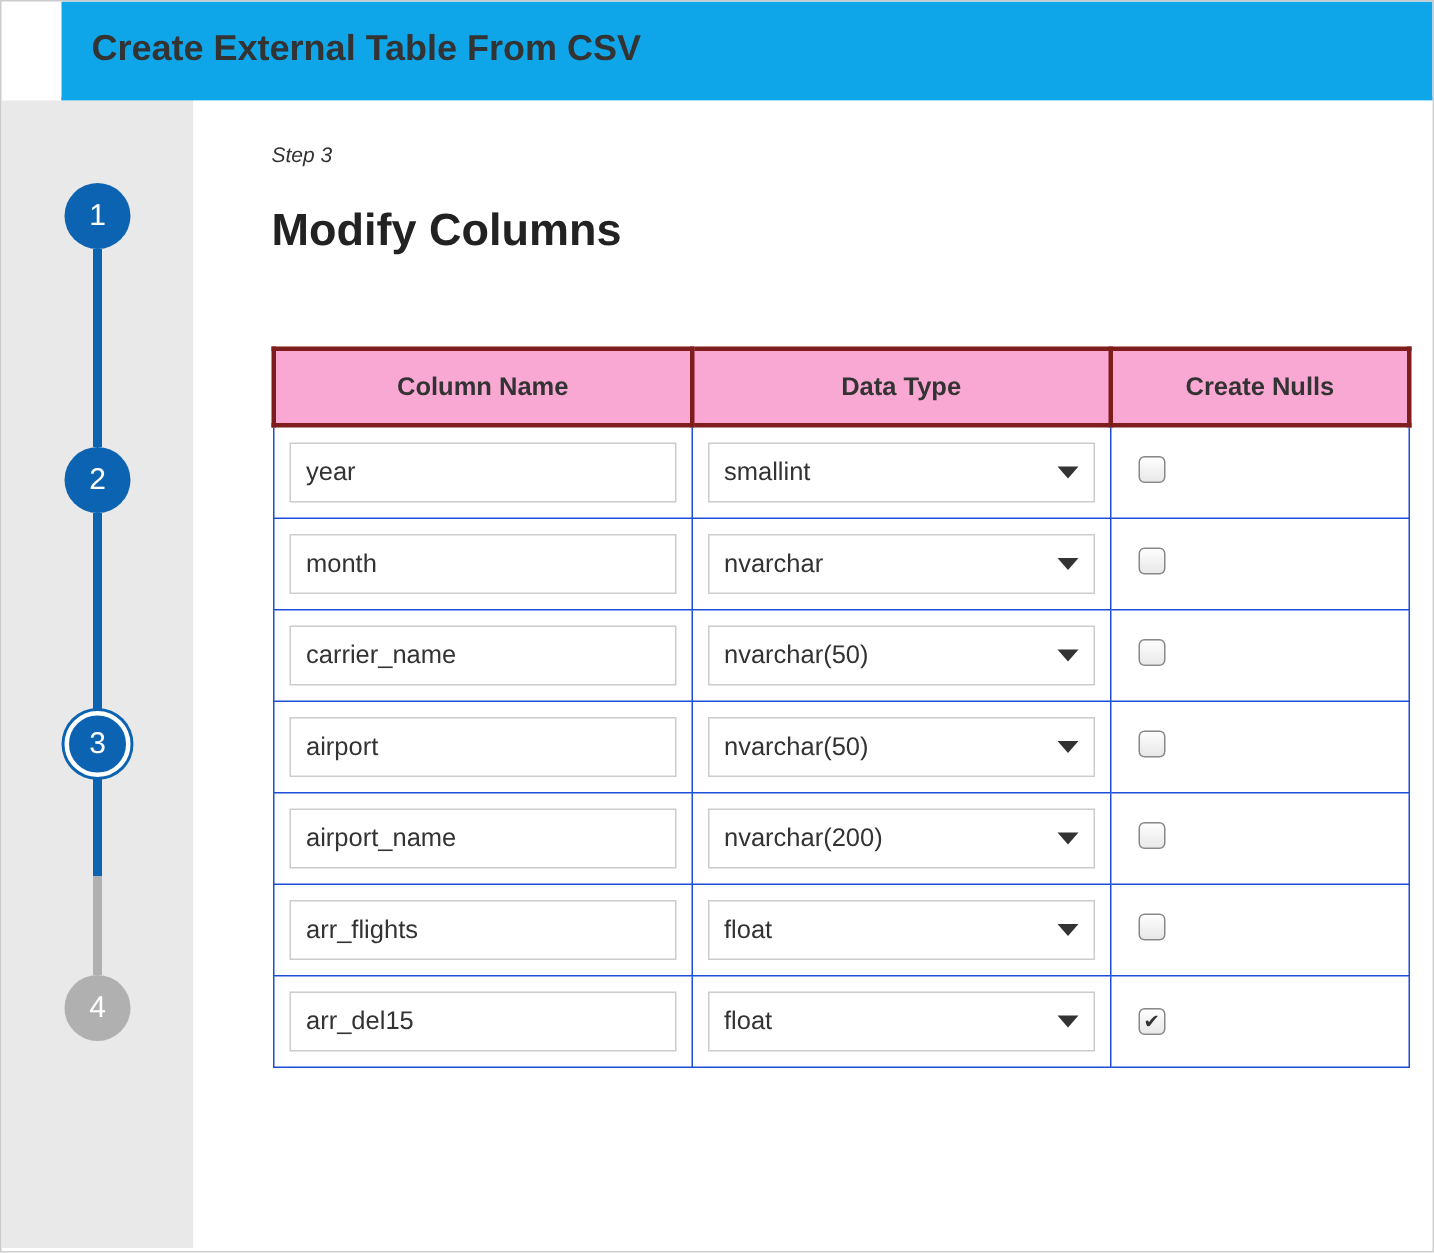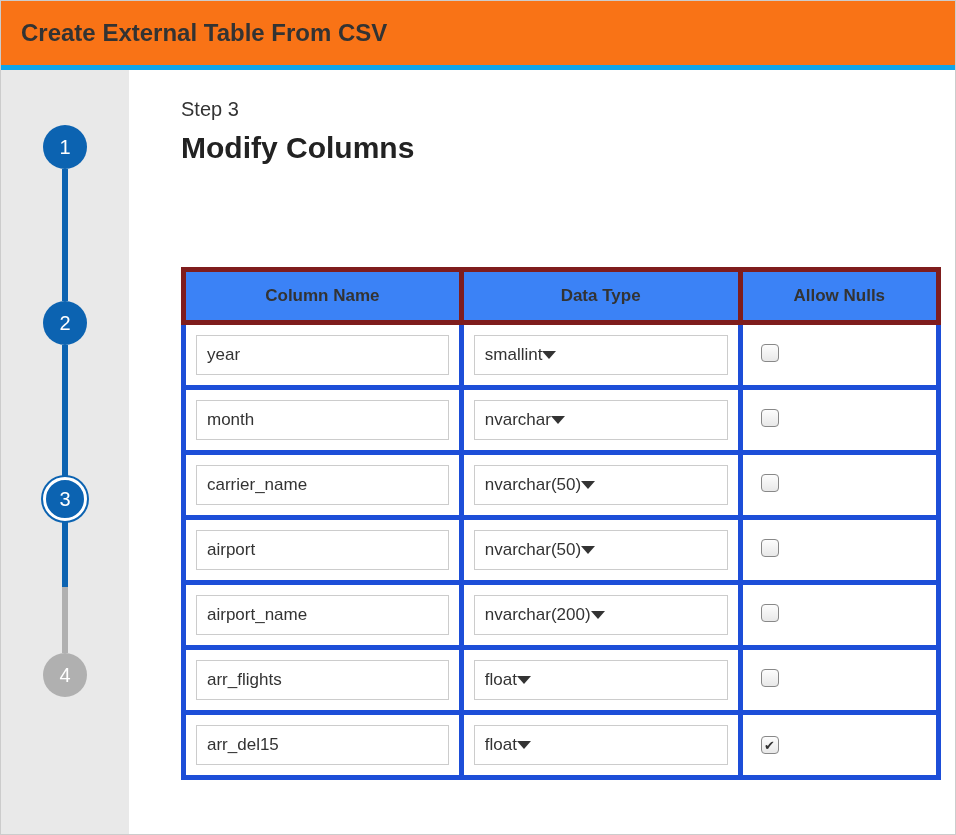--- a/index.html
+++ b/index.html
@@ -5,23 +5,24 @@
     * { box-sizing: border-box; margin: 0; padding: 0; }
     body {
       font-family: "Segoe UI", -apple-system, BlinkMacSystemFont, sans-serif;
       background: #fff;
       width: 956px;
       height: 835px;
       overflow: hidden;
       border: 1px solid #ccc;
     }
     .header {
-      background: #f97316;
+      background: #0ea5e9;
       padding: 18px 20px;
-      border-bottom: 5px solid #0ea5e9;
+      border-bottom: 2px solid #0ea5e9;
+      margin-left: 40px;
     }
     .header-title {
       font-size: 24px;
       font-weight: 600;
       color: #333;
     }
     .body {
       display: flex;
       height: calc(100% - 68px);
     }
@@ -56,67 +57,68 @@
     .connector.c2 { height: 132px; background: #0c63b1; }
     .connector.c3a { height: 66px; background: #0c63b1; }
     .connector.c3b { height: 66px; background: #b0b0b0; }
     .main {
       flex: 1;
       background: #fff;
       padding: 28px 0 0 52px;
       overflow: hidden;
     }
     .step-label {
-      font-size: 20px;
-      color: #333;
-      margin-bottom: 10px;
+      font-size: 14px;
+      color: #333;
+      margin-bottom: 26px;
+      font-style: italic;
     }
     .page-title {
       font-size: 30px;
       font-weight: 700;
       color: #222;
-      margin-bottom: 102px;
+      margin-bottom: 60px;
     }
     table {
       border-collapse: collapse;
       width: 760px;
     }
     th {
-      border: 5px solid #7f1d1d;
-      background: #3b82f6;
+      border: 3px solid #7f1d1d;
+      background: #f9a8d4;
       font-size: 17px;
       font-weight: 600;
       color: #333;
       padding: 14px 8px;
       text-align: center;
     }
     th.col-name { width: 280px; }
     th.col-type { width: 280px; }
     th.col-null { width: 200px; }
     td {
-      border: 5px solid #1d4ed8;
+      border: 1px solid #1d4ed8;
       padding: 10px 10px;
       vertical-align: middle;
     }
     .name-input {
       width: 100%;
       height: 40px;
       border: 1px solid #ccc;
       font-size: 17px;
       padding: 0 10px;
       color: #333;
       font-family: inherit;
     }
     .type-select {
       width: 100%;
       height: 40px;
       border: 1px solid #ccc;
       display: flex;
       align-items: center;
-      justify-content: flex-start;
+      justify-content: space-between;
       padding: 0 10px;
       font-size: 17px;
       color: #333;
       cursor: pointer;
       background: #fff;
     }
     .chev {
       width: 0; height: 0;
       border-left: 7px solid transparent;
       border-right: 7px solid transparent;
@@ -165,21 +167,21 @@
 
   <div class="main">
     <div class="step-label">Step 3</div>
     <div class="page-title">Modify Columns</div>
 
     <table>
       <thead>
         <tr>
           <th class="col-name">Column Name</th>
           <th class="col-type">Data Type</th>
-          <th class="col-null">Allow Nulls</th>
+          <th class="col-null">Create Nulls</th>
         </tr>
       </thead>
       <tbody id="rows">
           <tr>
             <td><input class="name-input" value="year" style=""></td>
             <td>
               <div class="type-select">
                 <span>smallint</span>
                 <span class="chev"></span>
               </div>

